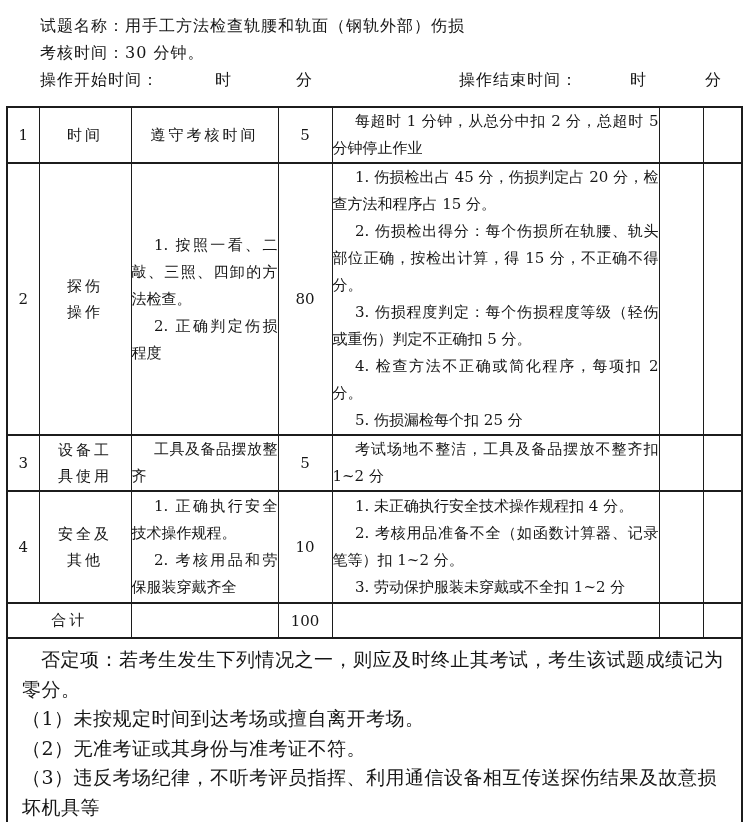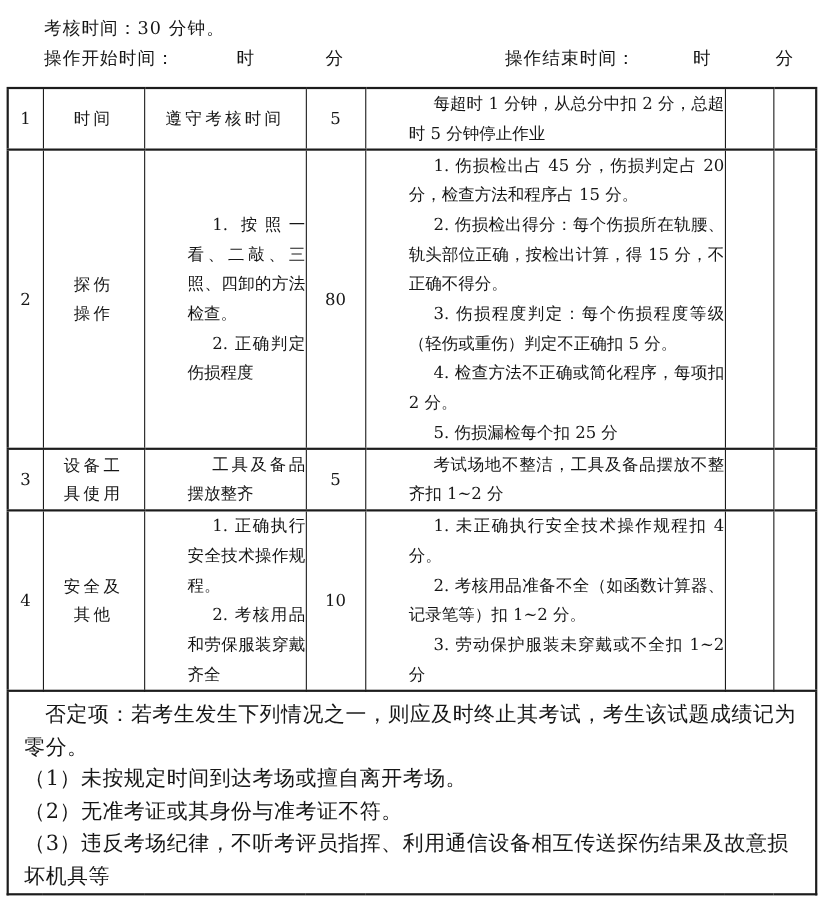--- a/index.html
+++ b/index.html
@@ -39,35 +39,38 @@
   tr.r2 td{height:253px;}
   tr.r3 td{height:53px;}
   tr.r4 td{height:110px;}
   tr.rtotal td{height:33px;}
   tr.rnotes td{height:119px;vertical-align:top;}
   .pre{white-space:pre-line;letter-spacing:3px;line-height:26px;}
   .num{font-size:15px;letter-spacing:0;}
   td.kp, td.cr{vertical-align:middle;}
   td.kp .para, td.cr .para{
     margin:0;text-indent:1.5em;text-align:justify;text-justify:inter-character;
-    line-height:27px;font-size:15px;padding-left:39px;
+    line-height:27px;font-size:15px;
   }
   td.kp{padding:2px 6px;}
   td.cr{padding:2px 9px;}
   .spread{letter-spacing:3px;}
   tr.rnotes td{padding:6px 12px 0 14px;}
   .note-p{margin:0;line-height:29.5px;font-size:19px;letter-spacing:0.5px;}
   .note-p.first{text-indent:1em;}
 </style>
 </head>
 <body>
 
 <div class="sheet">
 
   <div class="head">
+    <div class="hline">
+      <span class="lbl">试题名称：</span><span>用手工方法检查轨腰和轨面（钢轨外部）伤损</span>
+    </div>
     <div class="hline">
       <span class="lbl">考核时间：</span><span>30 分钟。</span>
     </div>
     <div class="hline timeline">
       <span>操作开始时间：</span>
       <span class="sp1">时</span>
       <span class="sp2">分</span>
       <span class="sp3">操作结束时间：</span>
       <span class="sp4">时</span>
       <span class="sp5">分</span>
@@ -144,20 +147,28 @@
         <td class="c num">10</td>
         <td class="cr">
           <p class="para">1. 未正确执行安全技术操作规程扣 4 分。</p>
           <p class="para">2. 考核用品准备不全（如函数计算器、记录笔等）扣 1~2 分。</p>
           <p class="para">3. 劳动保护服装未穿戴或不全扣 1~2 分</p>
         </td>
         <td></td>
         <td></td>
       </tr>
 
+      <tr class="rtotal">
+        <td class="c spread" colspan="2">合计</td>
+        <td></td>
+        <td class="c num">100</td>
+        <td></td>
+        <td></td>
+        <td></td>
+      </tr>
 
       <tr class="rnotes">
         <td colspan="7">
           <p class="note-p first">否定项：若考生发生下列情况之一，则应及时终止其考试，考生该试题成绩记为零分。</p>
           <p class="note-p">（1）未按规定时间到达考场或擅自离开考场。</p>
           <p class="note-p">（2）无准考证或其身份与准考证不符。</p>
           <p class="note-p">（3）违反考场纪律，不听考评员指挥、利用通信设备相互传送探伤结果及故意损坏机具等</p>
         </td>
       </tr>
     </tbody>

